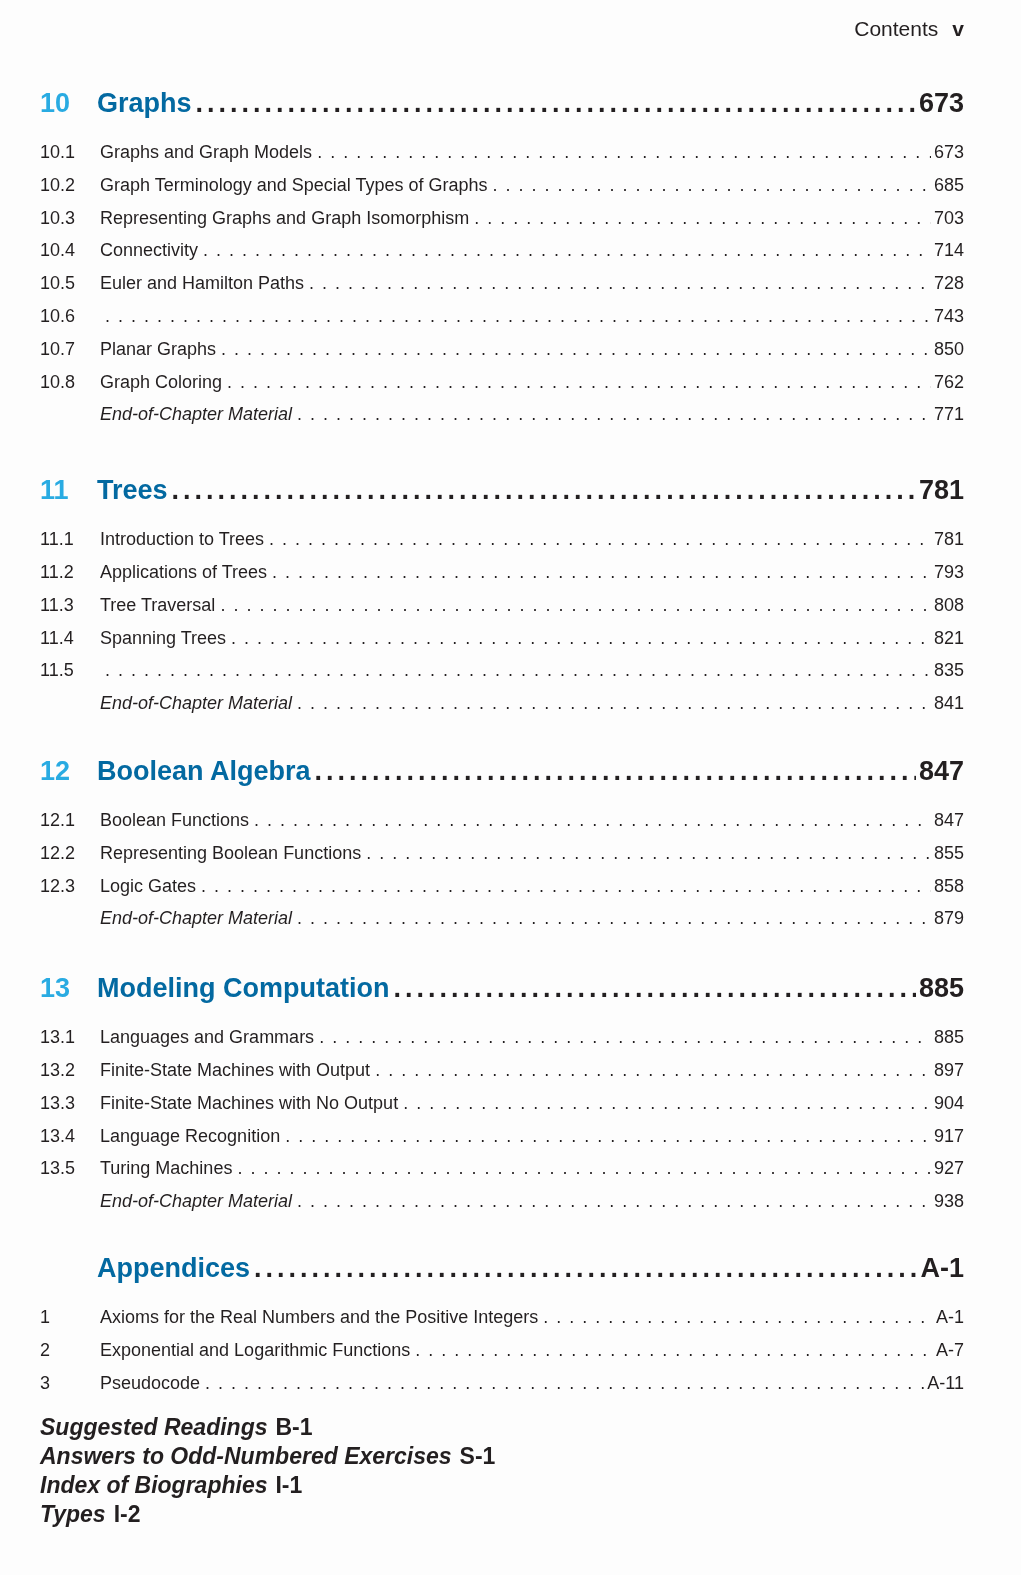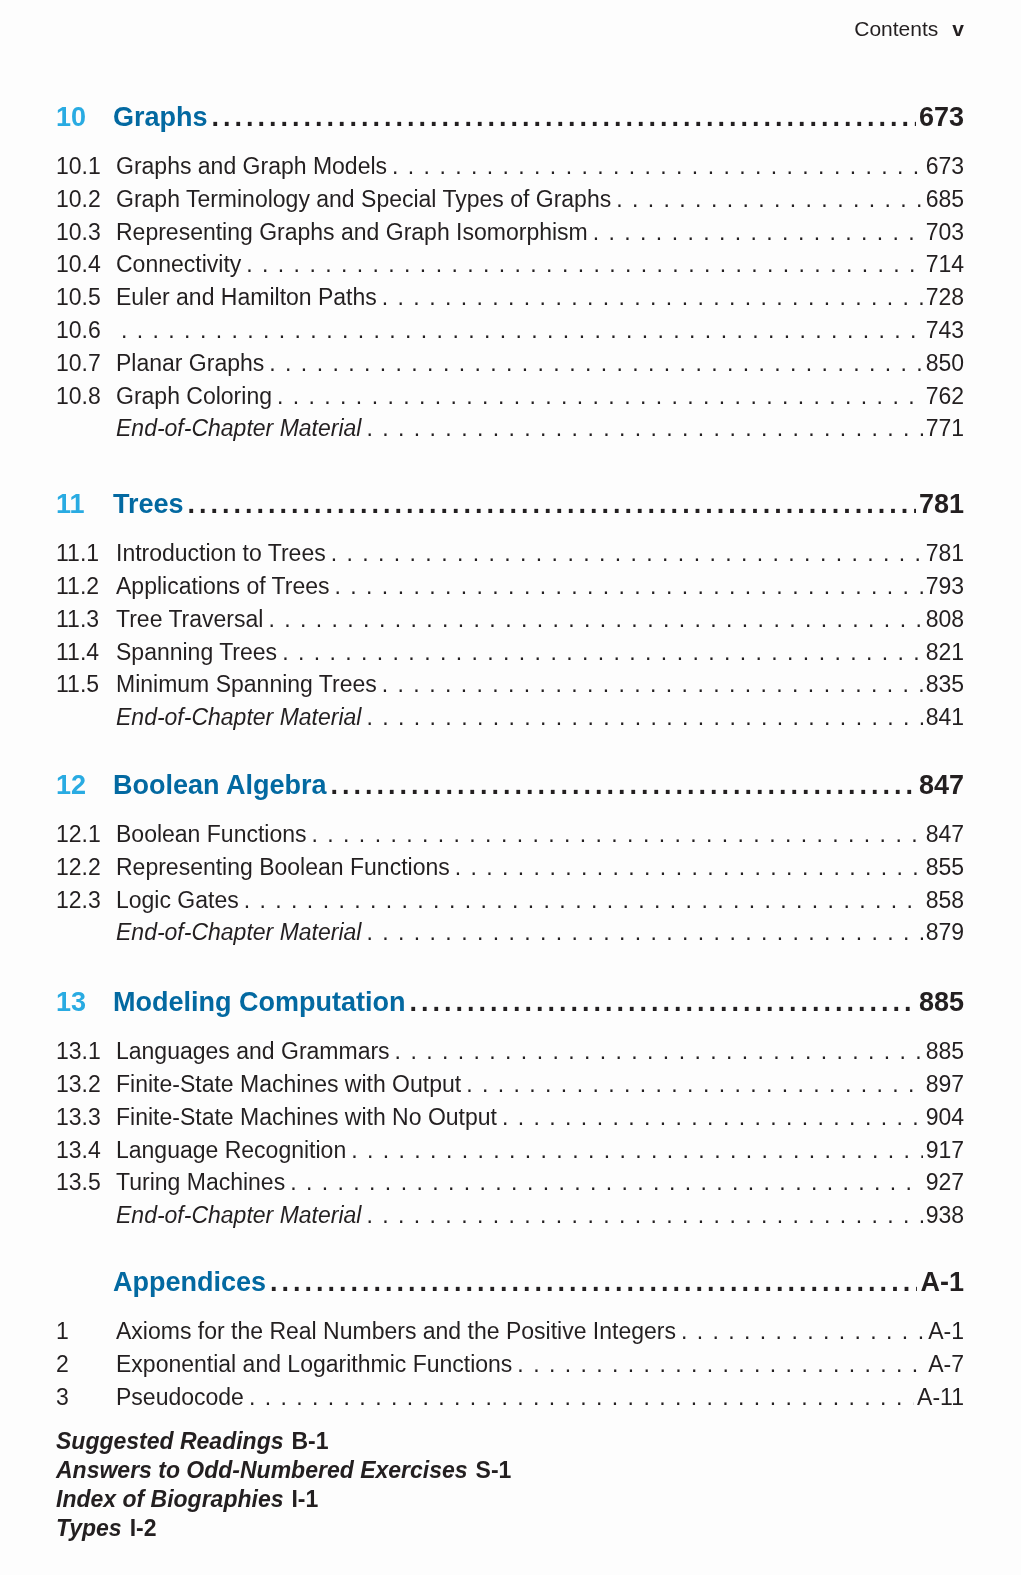--- a/index.html
+++ b/index.html
@@ -20,25 +20,24 @@
     top: 17px;
     right: 57px;
     font-size: 21px;
     white-space: nowrap;
   }
   .running-head .folio { font-weight: bold; margin-left: 14px; }
 
   
   .toc {
     position: absolute;
-    left: 56px;
+    left: 40px;
     right: 57px;
     top: 0;
-    padding-top: 64px;
-    margin-top: 36px;
+    padding-top: 86px;
   }
 
   .chapter { margin: 0; }
   .chapter + .chapter { margin-top: 0; }
   .chapter.ch-11 { margin-top: 42px; }
   .chapter.ch-12 { margin-top: 34px; }
   .chapter.ch-13 { margin-top: 36px; }
   .chapter.ch-app { margin-top: 33px; }
 
   .chapter-head {
@@ -67,21 +66,21 @@
     content: "...........................................................................................................";
     letter-spacing: 4px;
     font-weight: bold;
     color: #231f20;
   }
   .chapter-head .page-num { flex: 0 0 auto; color: #231f20; }
 
   .section-row {
     display: flex;
     align-items: baseline;
-    font-size: 23px;
+    font-size: 18px;
     line-height: 32.8px;
     height: 32.8px;
     white-space: nowrap;
   }
   .section-row .num { min-width: 60px; flex: 0 0 auto; }
   .section-row .title { flex: 0 0 auto; }
   .section-row.eoc .title { font-style: italic; }
   .section-row .leader {
     flex: 1 1 auto;
     min-width: 0;
@@ -218,21 +217,20 @@
 
   <div class="section-row">
     <span class="num">11.4</span>
     <span class="title">Spanning Trees</span>
     <span class="leader"></span>
     <span class="page-num">821</span>
   </div>
 
   <div class="section-row">
     <span class="num">11.5</span>
-    <span class="title">Minimum Spanning Trees</span>
     <span class="leader"></span>
     <span class="page-num">835</span>
   </div>
 
   <div class="section-row eoc">
     <span class="num"></span>
     <span class="title">End-of-Chapter Material</span>
     <span class="leader"></span>
     <span class="page-num">841</span>
   </div>

